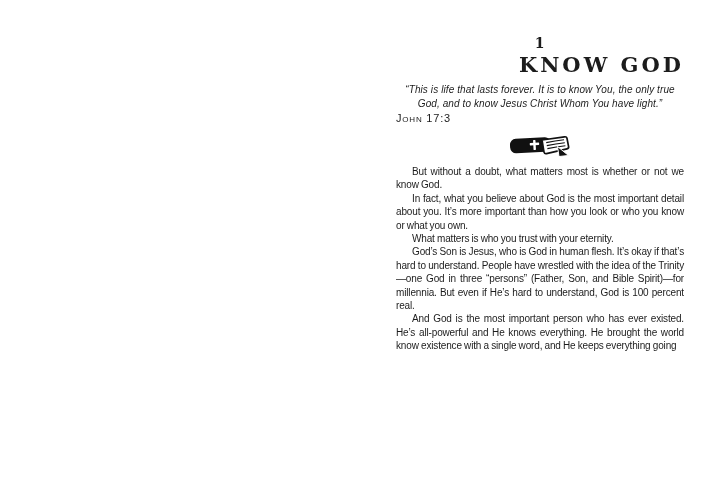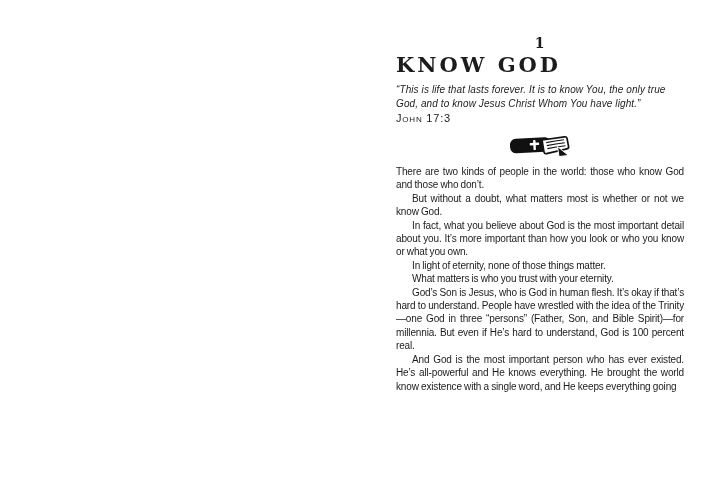--- a/index.html
+++ b/index.html
@@ -30,31 +30,32 @@
 
   .chapter-number {
     text-align: center;
     font-family: "DejaVu Serif", serif;
     font-weight: 700;
     font-size: 14px;
     line-height: 14px;
     letter-spacing: 1px;
   }
   .chapter-title {
-    text-align: left;
+    text-align: right;
     font-family: "DejaVu Serif", serif;
     font-weight: 700;
     font-size: 21px;
     line-height: 22px;
     letter-spacing: 3px;
     margin-top: 4px;
     white-space: nowrap;
   }
   .epigraph {
     margin-top: 7px;
+    text-align: center;
     font-style: italic;
     font-size: 10px;
     line-height: 13.5px;
     letter-spacing: 0.1px;
   }
   .reference {
     margin-top: 2px;
     text-align: left;
     font-variant: small-caps;
     font-size: 11px;
@@ -122,24 +123,22 @@
           <path d="M33,8 L55.5,4.8 Q57.6,4.5 58,6.3 L59.6,14.6 Q60,16.3 57.9,16.8 L37.5,21.6 Q35.5,22 35,20.1 Z" fill="#fff" stroke="#111" stroke-width="1.7" stroke-linejoin="round"></path>
           <path d="M37.2,10.6 Q46,8.6 55,7.7" fill="none" stroke="#111" stroke-width="1.1"></path>
           <path d="M37.8,13.6 Q46.8,11.6 55.8,10.7" fill="none" stroke="#111" stroke-width="1.1"></path>
           <path d="M38.4,16.6 Q47.4,14.6 56.4,13.7" fill="none" stroke="#111" stroke-width="1.1"></path>
 
           <path d="M48.5,14.5 L59.5,23.5 L50,24.5 Z" fill="#111" stroke="#fff" stroke-width="1"></path>
         </svg>
       </div>
 
       <div class="body-text">
-        <p class="no-indent">There are two kinds of people in the world: those who know God and those who don’t.</p>
         <p>But without a doubt, what matters most is whether or not we know God.</p>
         <p>In fact, what you believe about God is the most important detail about you. It’s more important than how you look or who you know or what you own.</p>
-        <p>In light of eternity, none of those things matter.</p>
         <p>What matters is who you trust with your eternity.</p>
 
 
         <p>God’s Son is Jesus, who is God in human flesh. It’s okay if that’s hard to understand. People have wrestled with the idea of the Trinity—one God in three “persons” (Father, Son, and Bible Spirit)—for millennia. But even if He’s hard to understand, God is 100 percent real.</p>
         <p>And God is the most important person who has ever existed. He’s all-powerful and He knows everything. He brought the world know existence with a single word, and He keeps everything going</p>
       </div>
 
     </div>
   </div>
 </div>

